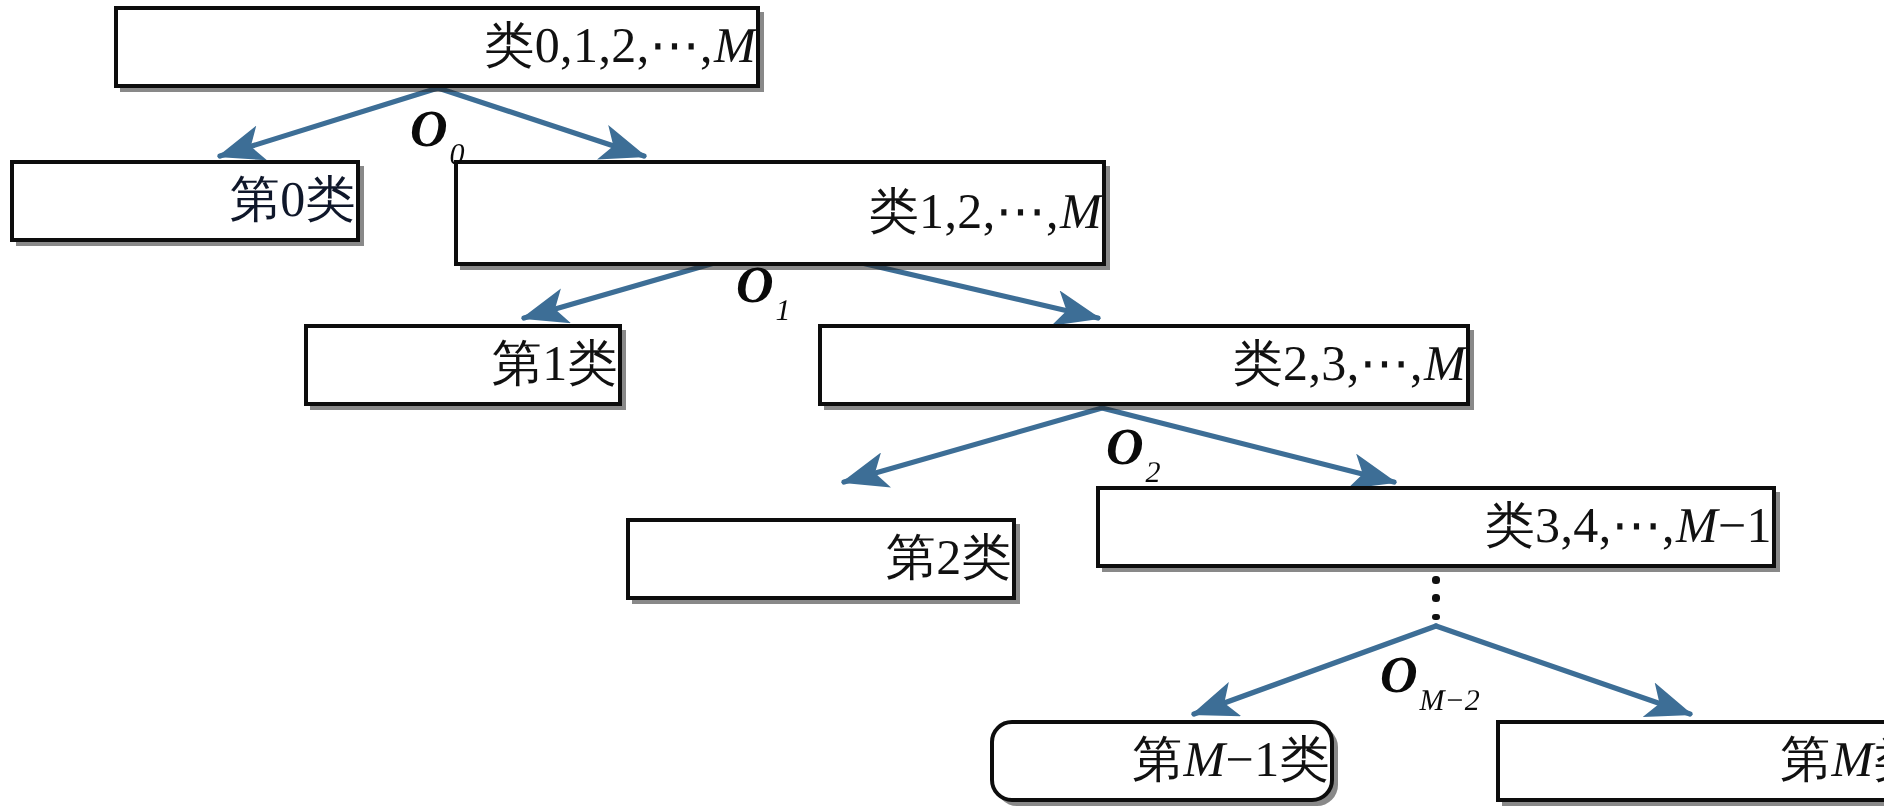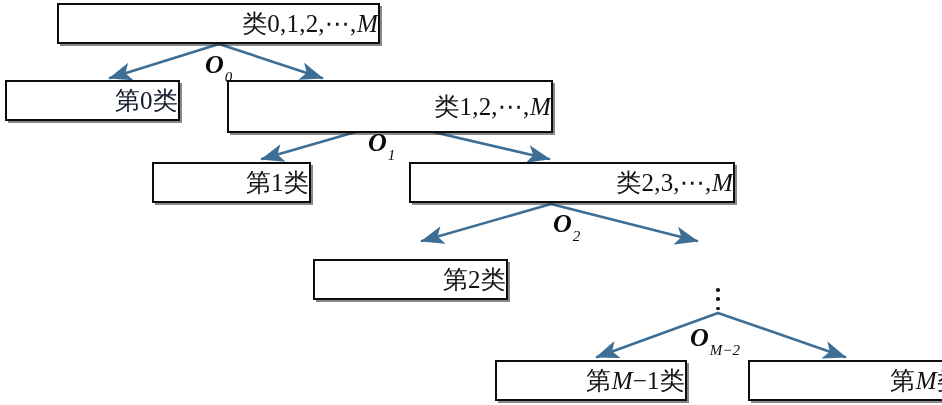--- a/index.html
+++ b/index.html
@@ -122,21 +122,24 @@
   </div>
   <div class="node-box" style="left: 152px; top: 162px; width: 159px; height: 41px; border-color: rgb(13, 13, 13);">
     <span class="node-label" style="color: rgb(17, 17, 17);"><span class="num">第1类</span></span>
   </div>
   <div class="node-box" style="left: 409px; top: 162px; width: 326px; height: 41px; border-color: rgb(13, 13, 13);">
     <span class="node-label" style="color: rgb(17, 17, 17);"><span class="num">类2,3,⋯,</span><span class="mi">M</span></span>
   </div>
   <div class="node-box" style="left: 313px; top: 259px; width: 195px; height: 41px; border-color: rgb(13, 13, 13); padding-left: 13px;">
     <span class="node-label" style="color: rgb(17, 17, 17);"><span class="num">第2类</span></span>
   </div>
-  <div class="node-box" style="left: 495px; top: 360px; width: 192px; height: 41px; border-color: rgb(13, 13, 13);">
+  <div class="node-box" style="left: 548px; top: 243px; width: 340px; height: 41px; border-color: rgb(13, 13, 13);">
+    <span class="node-label" style="color: rgb(17, 17, 17);"><span class="num">类3,4,⋯,</span><span class="mi">M</span><span class="num">−1</span></span>
+  </div>
+  <div class="node-box" style="left: 495px; top: 360px; width: 172px; height: 41px; border-color: rgb(13, 13, 13); border-radius: 11px;">
     <span class="node-label" style="color: rgb(17, 17, 17);"><span class="num">第</span><span class="mi">M</span><span class="num">−1类</span></span>
   </div>
   <div class="node-box" style="left: 748px; top: 360px; width: 216px; height: 41px; border-color: rgb(13, 13, 13);">
     <span class="node-label" style="color: rgb(17, 17, 17);"><span class="num">第</span><span class="mi">M</span><span class="num">类</span></span>
   </div>
 
   <div class="edge-label" style="left: 205px; top: 52px;"><span class="op">O</span><span class="sub">0</span></div>
   <div class="edge-label" style="left: 368px; top: 130px;"><span class="op">O</span><span class="sub">1</span></div>
   <div class="edge-label" style="left: 553px; top: 211px;"><span class="op">O</span><span class="sub">2</span></div>
   <div class="edge-label" style="left: 690px; top: 325px;"><span class="op">O</span><span class="sub">M−2</span></div>

